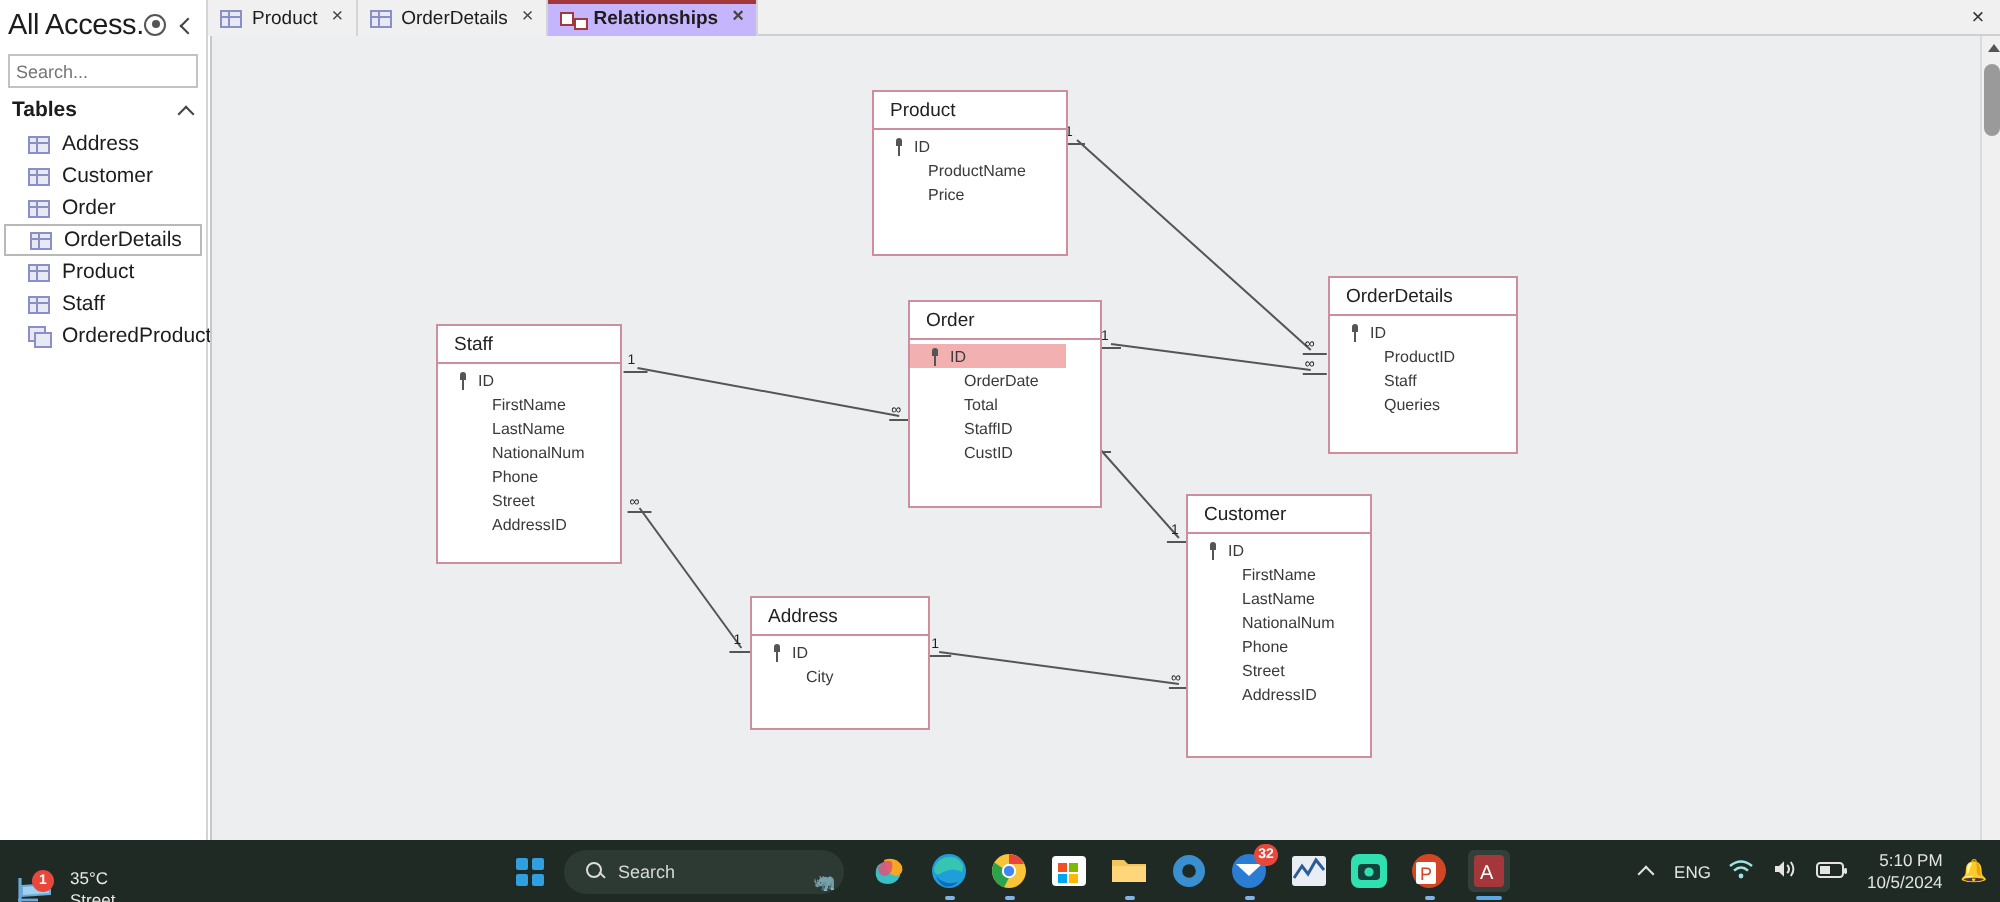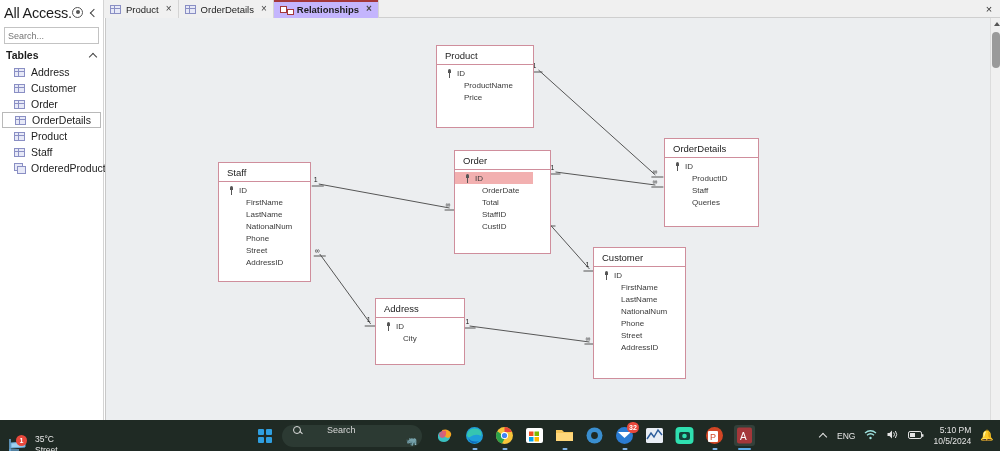--- a/index.html
+++ b/index.html
@@ -247,21 +247,21 @@
   .tb-center {
     position: absolute; left: 254px; display: flex; align-items: center; gap: 6px;
   }
   .start-btn {
     width: 22px; height: 22px; display: grid; grid-template-columns: 1fr 1fr;
     grid-template-rows: 1fr 1fr; gap: 2px; padding: 4px;
   }
   .start-btn i { background: #2f9fe0; display: block; border-radius: 1px; }
   .searchbox {
     width: 140px; height: 22px; border-radius: 12px; background: #2c3a33;
-    display: flex; align-items: flex-start; gap: 24px; padding: 0 10px;
+    display: flex; align-items: center; gap: 6px; padding: 0 10px;
     position: relative; overflow: hidden;
   }
   .searchbox .mag::before { border-color: #dcdcdc; }
   .searchbox .mag::after { background: #dcdcdc; }
   .searchbox span { font-size: 9px; color: #d8d8d8; }
   .rhino {
     position: absolute; right: 4px; bottom: 1px; font-size: 13px;
     filter: grayscale(.2);
   }
   .tb-icons { display: flex; align-items: center; gap: 9px; margin-left: 6px; }

